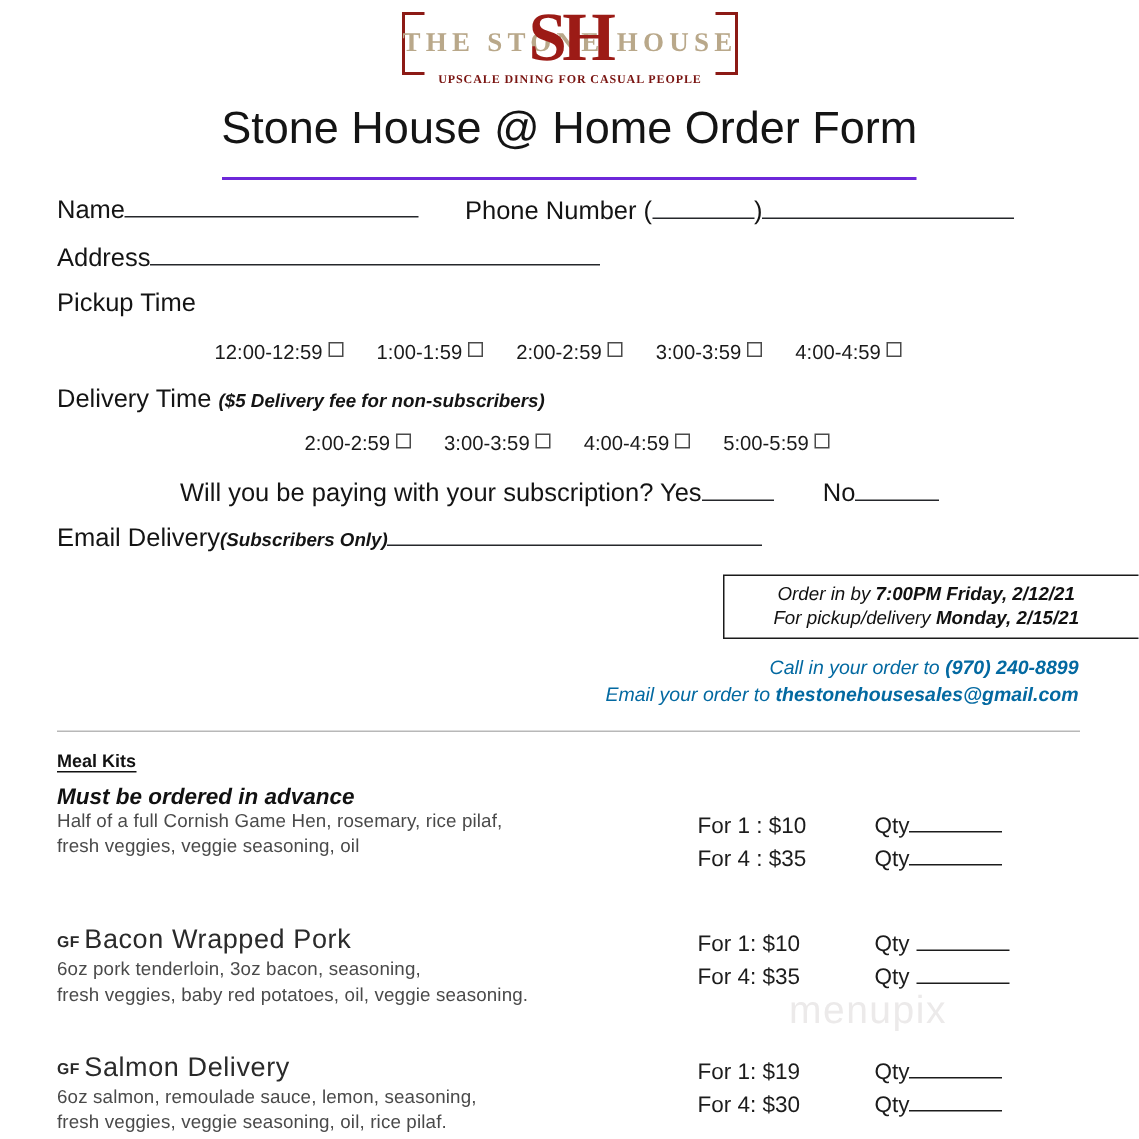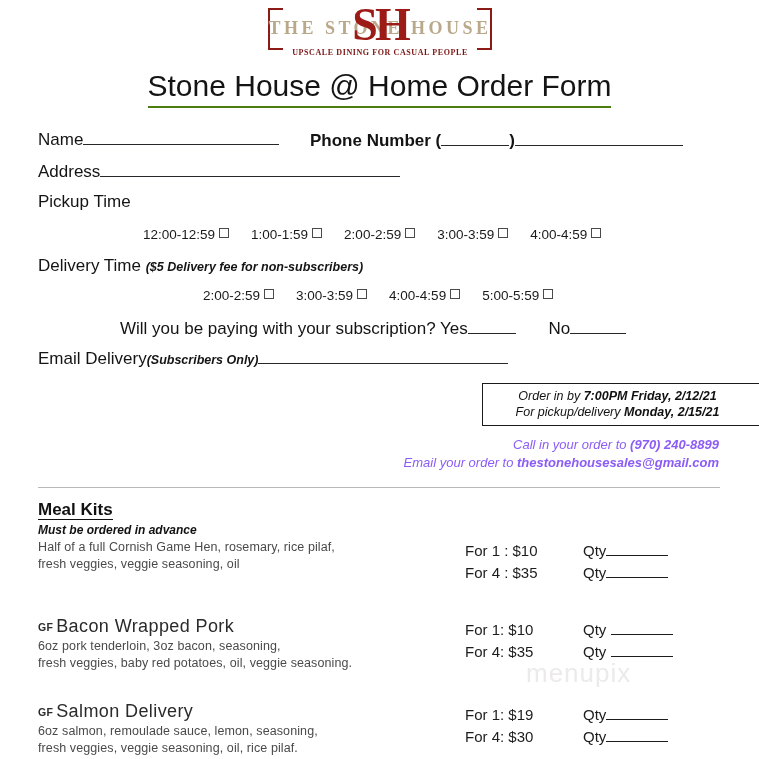--- a/index.html
+++ b/index.html
@@ -79,22 +79,22 @@
     position: absolute;
     left: 0;
     top: 69px;
     width: 759px;
     text-align: center;
     font-size: 30px;
     letter-spacing: 0px;
     color: #141414;
   }
   .form-title span {
-    border-bottom: 2px solid #4d7c0f;
-    padding-bottom: 4px;
+    border-bottom: 2px solid #6d28d9;
+    padding-bottom: 16px;
   }
 
   
   .f-row { position: absolute; font-size: 17px; color: #141414; white-space: nowrap; }
   .rule { display: inline-block; border-bottom: 1.6px solid #25272b; vertical-align: baseline; height: 13px; }
 
   .boxline { position: absolute; font-size: 13.5px; color: #1a1a1a; white-space: nowrap; }
   .cbox {
     display: inline-block;
     width: 8px; height: 8px;
@@ -122,51 +122,51 @@
     color: #111;
     text-align: center;
   }
   .notice-box b { font-weight: bold; }
 
   .contact-line {
     position: absolute;
     right: 40px;
     font-style: italic;
     font-size: 13px;
-    color: #8b5cf6;
+    color: #0369a1;
     white-space: nowrap;
     text-align: right;
   }
   .contact-line b { font-weight: bold; }
 
   
   .divider {
     position: absolute;
     left: 38px;
     top: 487px;
     width: 682px;
     height: 0;
     border-top: 1.3px solid #b8b8b8;
   }
 
   
   .section-head {
     position: absolute;
     left: 38px;
     top: 500px;
-    font-size: 17px;
+    font-size: 12px;
     font-weight: bold;
     color: #111;
   }
   .section-head span { border-bottom: 1.6px solid #111; }
   .section-sub {
     position: absolute;
     left: 38px;
     top: 523px;
-    font-size: 12px;
+    font-size: 15px;
     font-style: italic;
     font-weight: bold;
     color: #111;
     text-align: center;
   }
 
   .item { position: absolute; left: 38px; width: 400px; }
   .item-name {
     font-size: 18px;
     letter-spacing: 0.4px;
@@ -216,21 +216,21 @@
 </div>
 
 <div class="form-title">
   <span>Stone House @ Home Order Form</span>
 </div>
 
 <div class="f-row" style="left:38px; top:130px;">
   <span>Name</span><span class="rule" style="width:196px;"></span>
 </div>
 
-<div class="f-row" style="left:310px; top:131px;font-weight:bold;">
+<div class="f-row" style="left:310px; top:131px;">
   <span>Phone Number (</span><span class="rule" style="width:68px;"></span><span>)</span><span class="rule" style="width:168px;"></span>
 </div>
 
 <div class="f-row" style="left:38px; top:162px;">
   <span>Address</span><span class="rule" style="width:300px;"></span>
 </div>
 
 <div class="f-row" style="left:38px; top:192px;">
   <span>Pickup Time</span>
 </div>

